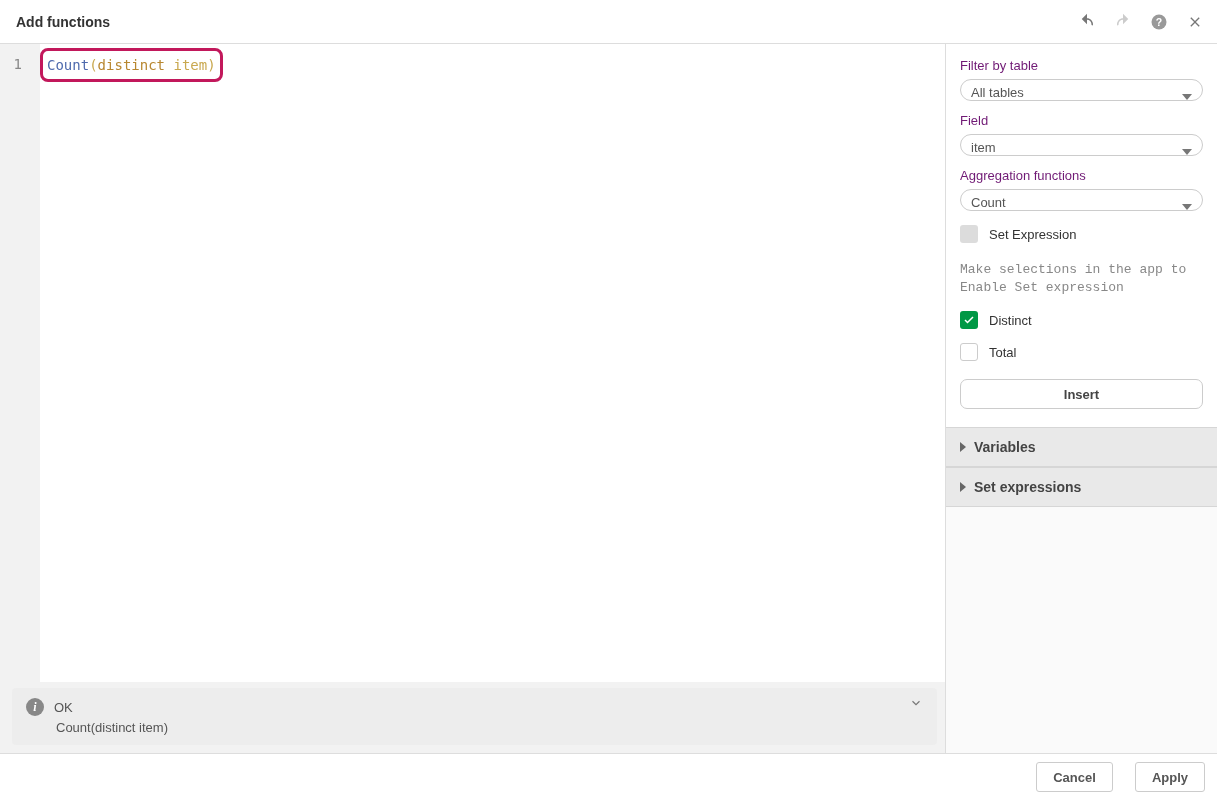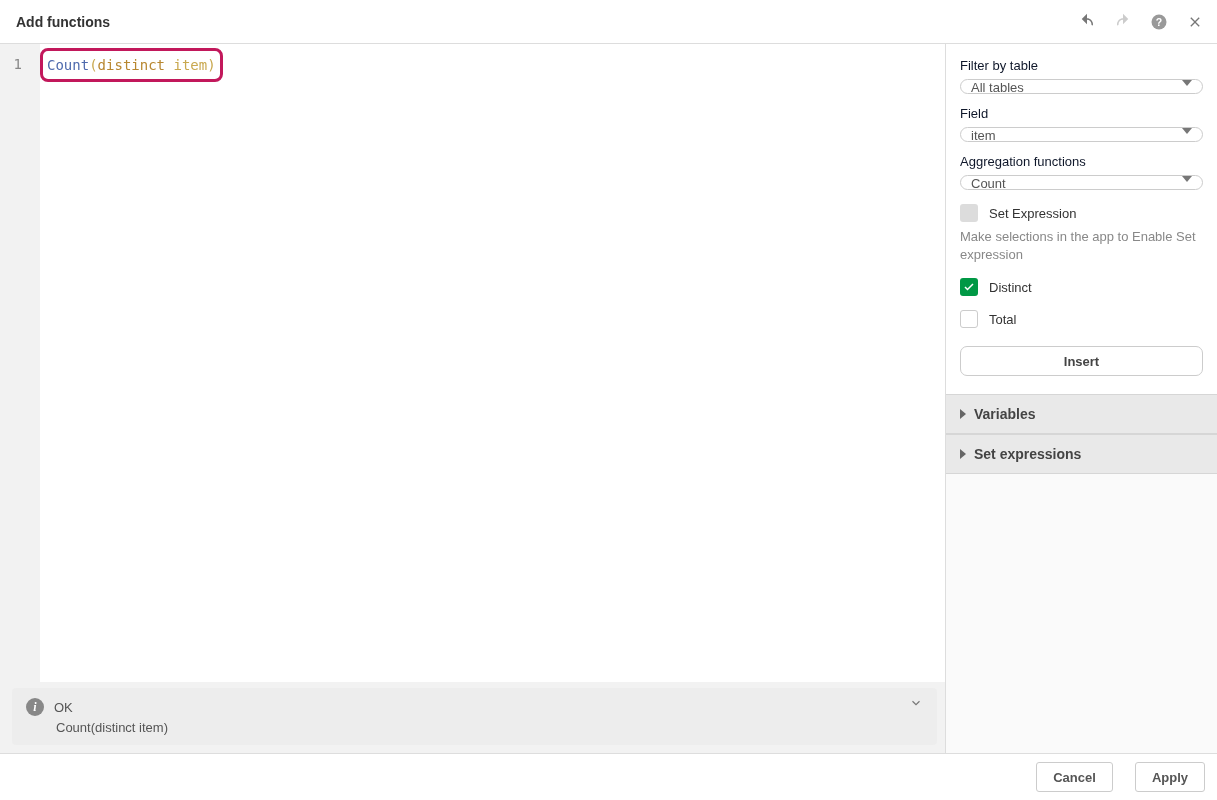--- a/index.html
+++ b/index.html
@@ -24,29 +24,29 @@
   .status-bar .chevron { position: absolute; right: 14px; top: 8px; color: #777; }
   .status-row { display: flex; align-items: center; gap: 10px; color: #555; }
   .status-sub { margin-left: 30px; color: #555; margin-top: 4px; }
   .info-icon { width: 18px; height: 18px; border-radius: 50%; background: #888; color: #fff; display: flex; align-items: center; justify-content: center; font-size: 12px; font-weight: bold; font-family: Georgia, serif; font-style: italic; }
   .right { width: 272px; border-left: 1px solid #ddd; display: flex; flex-direction: column; background: #fafafa; }
   .accordion-header { background: #e9e9e9; border-top: 1px solid #d6d6d6; border-bottom: 1px solid #d6d6d6; padding: 11px 14px; display: flex; align-items: center; gap: 8px; cursor: pointer; font-size: 14px; color: #444; font-weight: 600; }
   .accordion-header:first-child { border-top: none; }
   .tri-down { width:0; height:0; border-left:5px solid transparent; border-right:5px solid transparent; border-top:6px solid #666; }
   .tri-right { width:0; height:0; border-top:5px solid transparent; border-bottom:5px solid transparent; border-left:6px solid #666; }
   .panel-body { padding: 14px 14px 18px 14px; background: #fff; }
-  .field-label { font-size: 13px; color: #0f172a; margin-bottom: 6px; margin-top: 12px; }
+  .field-label { font-size: 13px; color: #701a75; margin-bottom: 6px; margin-top: 12px; }
   .field-label:first-child { margin-top: 0; }
-  .select { position: relative; border: 1px solid #ccc; border-radius: 11px; background: #fff; height: 15px; display: flex; align-items: flex-start; padding: 0 10px; cursor: pointer; font-size: 13px; color: #555; }
+  .select { position: relative; border: 1px solid #ccc; border-radius: 11px; background: #fff; height: 22px; display: flex; align-items: flex-end; padding: 0 10px; cursor: pointer; font-size: 13px; color: #555; }
   .select .caret { position: absolute; right: 10px; width:0; height:0; border-left:5px solid transparent; border-right:5px solid transparent; border-top:6px solid #777; }
   .chk-row { display: flex; align-items: center; gap: 11px; margin-top: 14px; }
   .chk { width: 18px; height: 18px; border-radius: 3px; background: #dcdcdc; display: flex; align-items: center; justify-content: center; }
   .chk.checked { background: #009845; }
   .chk svg { width: 12px; height: 12px; }
-  .help-text { color: #888; font-size: 13px; margin-top: 6px; line-height: 1.4; }
+  .help-text { color: #888; font-size: 13px; margin-top: 18px; line-height: 1.4; font-family: Liberation Mono, monospace; }
   .insert-btn { margin-top: 18px; width: 100%; height: 30px; border: 1px solid #ccc; border-radius: 7px; background: #fff; font-size: 13px; font-weight: 600; color: #444; cursor: pointer; }
   .footer { height: 47px; border-top: 1px solid #ddd; display: flex; justify-content: flex-end; align-items: center; gap: 22px; padding: 0 12px; background: #fff; }
   .footer button { height: 30px; padding: 0 16px; border: 1px solid #ccc; border-radius: 3px; background: #fff; font-size: 13px; font-weight: 600; color: #555; cursor: pointer; }
 </style>
 </head>
 <body>
 
 <div class="header">
   <div class="header-title">Add functions</div>
   <div class="header-actions">

